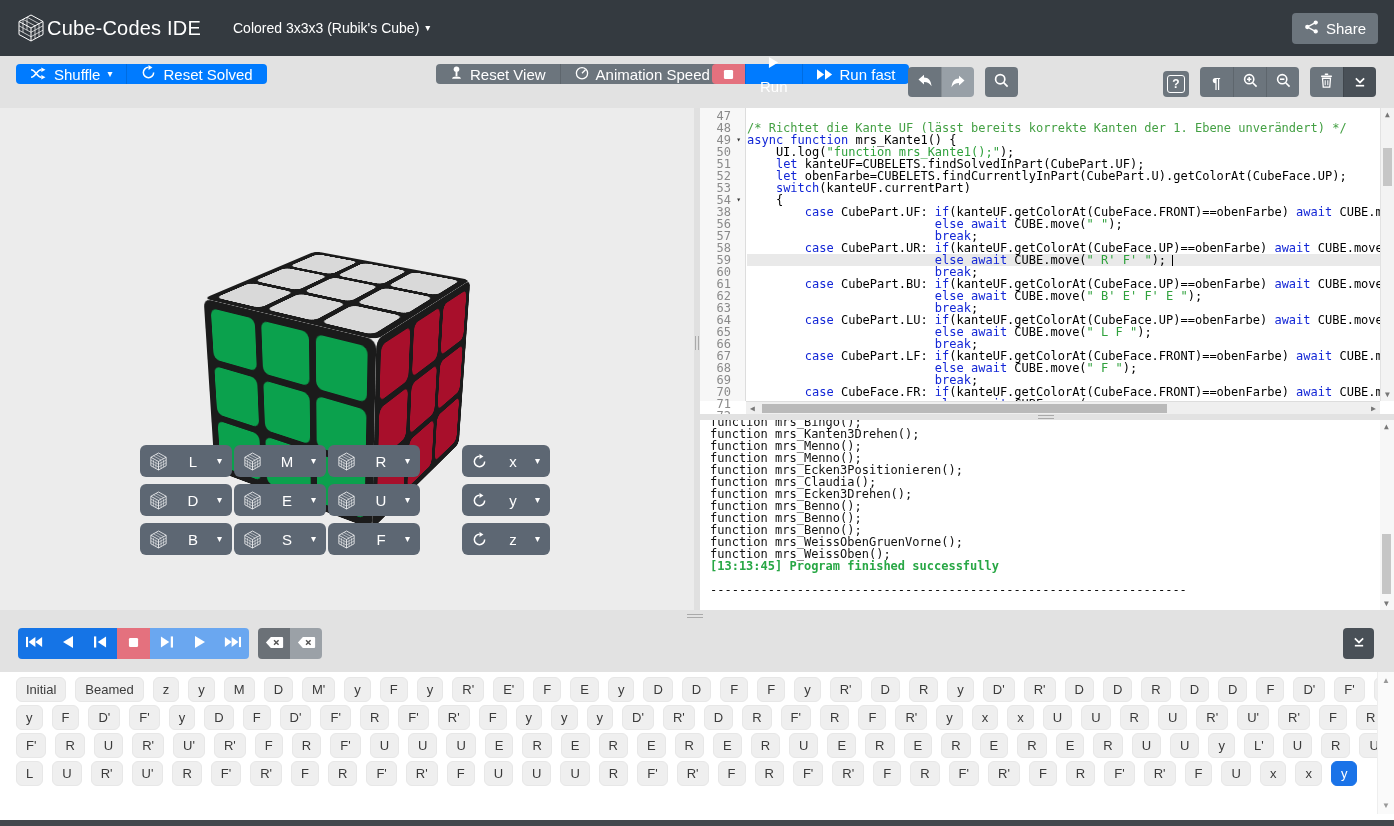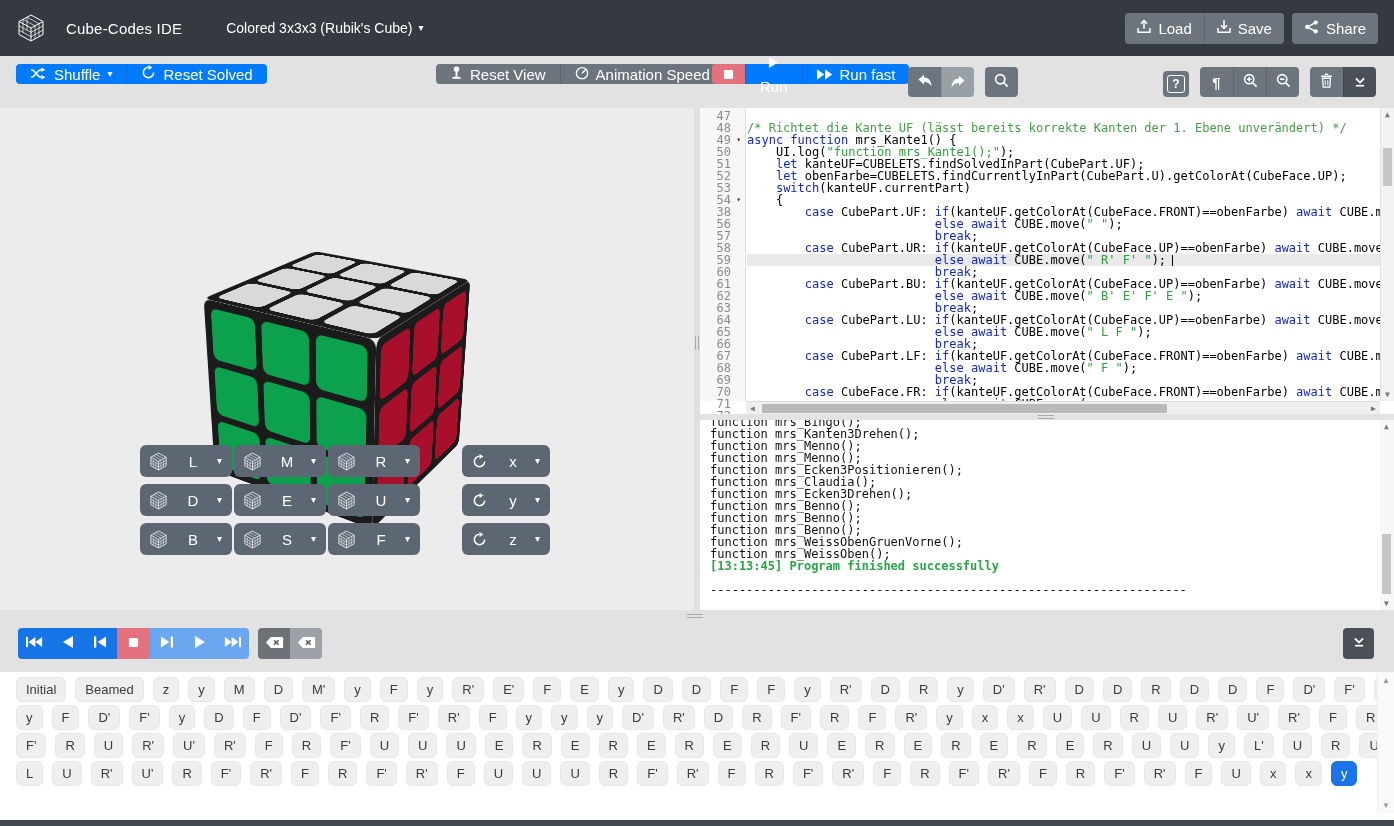--- a/index.html
+++ b/index.html
@@ -3,22 +3,22 @@
 <meta charset="utf-8">
 <style>
   * { box-sizing: border-box; margin: 0; padding: 0; }
   html,body { width:1394px; height:826px; overflow:hidden; }
   body { font-family:"Liberation Sans","DejaVu Sans",sans-serif; background:#e2e2e2; position:relative; }
   .app { position:absolute; inset:0; width:1394px; height:826px; background:#e2e2e2; overflow:hidden; }
 
   
   .header { position:absolute; left:0; top:0; width:100%; height:56px; background:#343a40; display:flex; align-items:center; }
   .logo { margin-left:16px; width:30px; height:30px; flex:0 0 auto; }
-  .app-title { color:#fff; font-size:15px; margin-left:20px; letter-spacing:.2px; }
-  .cube-select { color:#fff; font-size:14px; margin-left:44px; cursor:pointer; display:flex; align-items:center; gap:6px; }
+  .app-title { color:#fff; font-size:20px; margin-left:1px; letter-spacing:.2px; }
+  .cube-select { color:#fff; font-size:14px; margin-left:32px; cursor:pointer; display:flex; align-items:center; gap:6px; }
   .caret { font-size:10px; color:inherit; line-height:1; }
   .header-right { margin-left:auto; margin-right:16px; display:flex; align-items:center; gap:8px; }
   .btn { border:none; cursor:pointer; color:#fff; background:#6c757d; font-family:inherit; font-size:15px; display:inline-flex; align-items:center; gap:7px; justify-content:center; }
   .hbtn { height:31px; padding:0 12px; border-radius:4px; }
   .bgroup { display:inline-flex; }
   .bgroup .btn { border-radius:0; }
   .bgroup .btn:first-child { border-radius:4px 0 0 4px; }
   .bgroup .btn:last-child { border-radius:0 4px 4px 0; }
   .bgroup .btn:not(:first-child){ border-left:1px solid rgba(0,0,0,.12); }
 
@@ -128,42 +128,20 @@
         <path d="M3 8.5 L15 15 L27 8.5 M15 15 V28"></path>
         <path d="M7 6.3 L19 12.8 M11 4.2 L23 10.7 M19 12.8 V25.8 M23 10.7 V23.7 M7 19.3 V6.3 M11 17.2 V4.2 M3 12.8 L15 19.3 L27 12.8 M3 17.2 L15 23.7 L27 17.2" stroke-width="0.7"></path>
       </svg>
     </span>
     <span class="app-title">Cube-Codes IDE</span>
     <span class="cube-select">
       <span>Colored 3x3x3 (Rubik's Cube)</span>
       <span class="caret">▾</span>
     </span>
     <span class="header-right">
-      <span class="bgroup">
-        <button class="btn hbtn">
-          <span>
-            <svg viewBox="0 0 14 15" width="14" height="15" fill="none" stroke="#fff" stroke-width="1.5">
-                <path d="M1 9 V13.2 H13 V9"></path>
-                <path d="M7 1.8 V9.8"></path>
-                <path d="M4 4.6 L7 1.6 L10 4.6"></path>
-              </svg>
-          </span>
-          <span>Load</span>
-        </button>
-        <button class="btn hbtn">
-          <span>
-            <svg viewBox="0 0 14 15" width="14" height="15" fill="none" stroke="#fff" stroke-width="1.5">
-                <path d="M1 9 V13.2 H13 V9"></path>
-                <path d="M7 1.2 V9.2"></path>
-                <path d="M4 6.4 L7 9.4 L10 6.4"></path>
-              </svg>
-          </span>
-          <span>Save</span>
-        </button>
-      </span>
       <button class="btn hbtn">
         <span>
           <svg viewBox="0 0 15 15" width="15" height="14">
               <circle cx="12" cy="2.8" r="2.3" fill="#fff"></circle>
               <circle cx="3" cy="7.5" r="2.3" fill="#fff"></circle>
               <circle cx="12" cy="12.2" r="2.3" fill="#fff"></circle>
               <path d="M4.8 6.5 L10.2 3.7 M4.8 8.5 L10.2 11.3" stroke="#fff" stroke-width="1.5"></path>
             </svg>
         </span>
         <span>Share</span>

